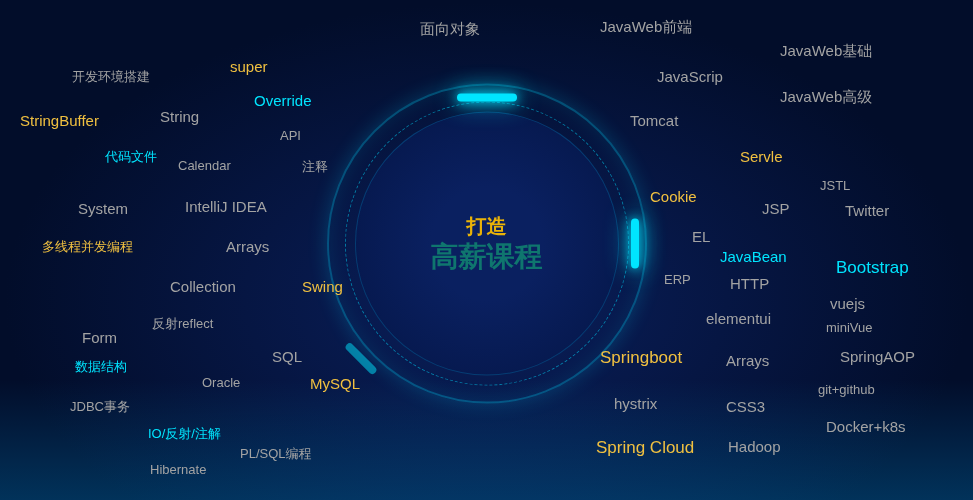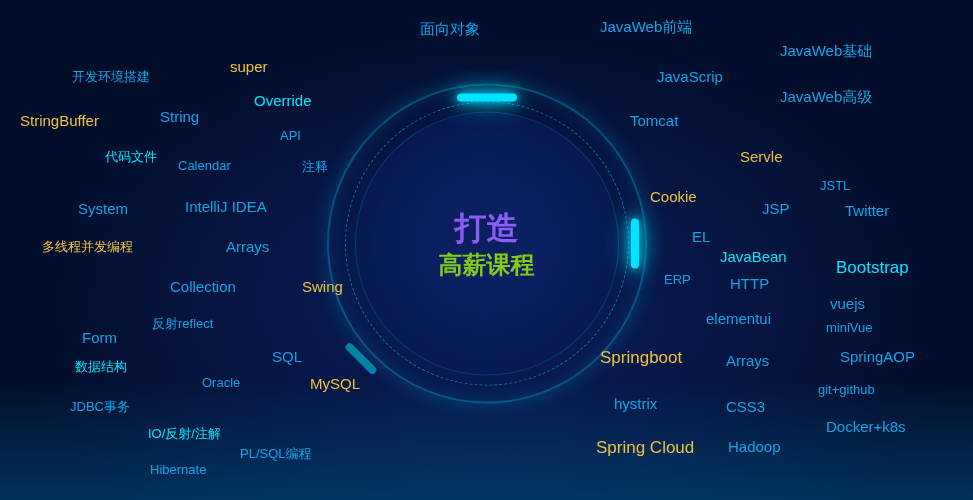--- a/index.html
+++ b/index.html
@@ -103,52 +103,52 @@
       position: absolute;
       inset: 0;
       display: flex;
       flex-direction: column;
       align-items: center;
       justify-content: center;
       text-align: center;
     }
 
     .center-text .line1 {
-      font-size: 32px;
+      font-size: 20px;
       font-weight: bold;
-      color: #8b5cf6;
+      color: #eab308;
       line-height: 1.3;
     }
 
     .center-text .line2 {
       font-size: 28px;
       font-weight: bold;
       color: #00e5ff;
       line-height: 1.3;
     }
 
     .center-text .line3 {
-      font-size: 24px;
+      font-size: 28px;
       font-weight: bold;
-      color: #84cc16;
+      color: #0f766e;
       line-height: 1.3;
     }
 
     
     .word {
       position: absolute;
       font-size: 14px;
       color: #ffffff;
       white-space: nowrap;
       font-weight: 400;
     }
 
     .word.yellow { color: #f0c040; }
     .word.cyan { color: #00e5ff; }
-    .word.white { color: #0ea5e9; }
+    .word.white { color: #a3a3a3; }
     .word.lg { font-size: 17px; font-weight: 400; }
     .word.md { font-size: 15px; }
     .word.sm { font-size: 13px; }
   </style>
 </head>
 <body>
 
 <div class="bg"></div>
 <div class="ground-glow"></div>
 

